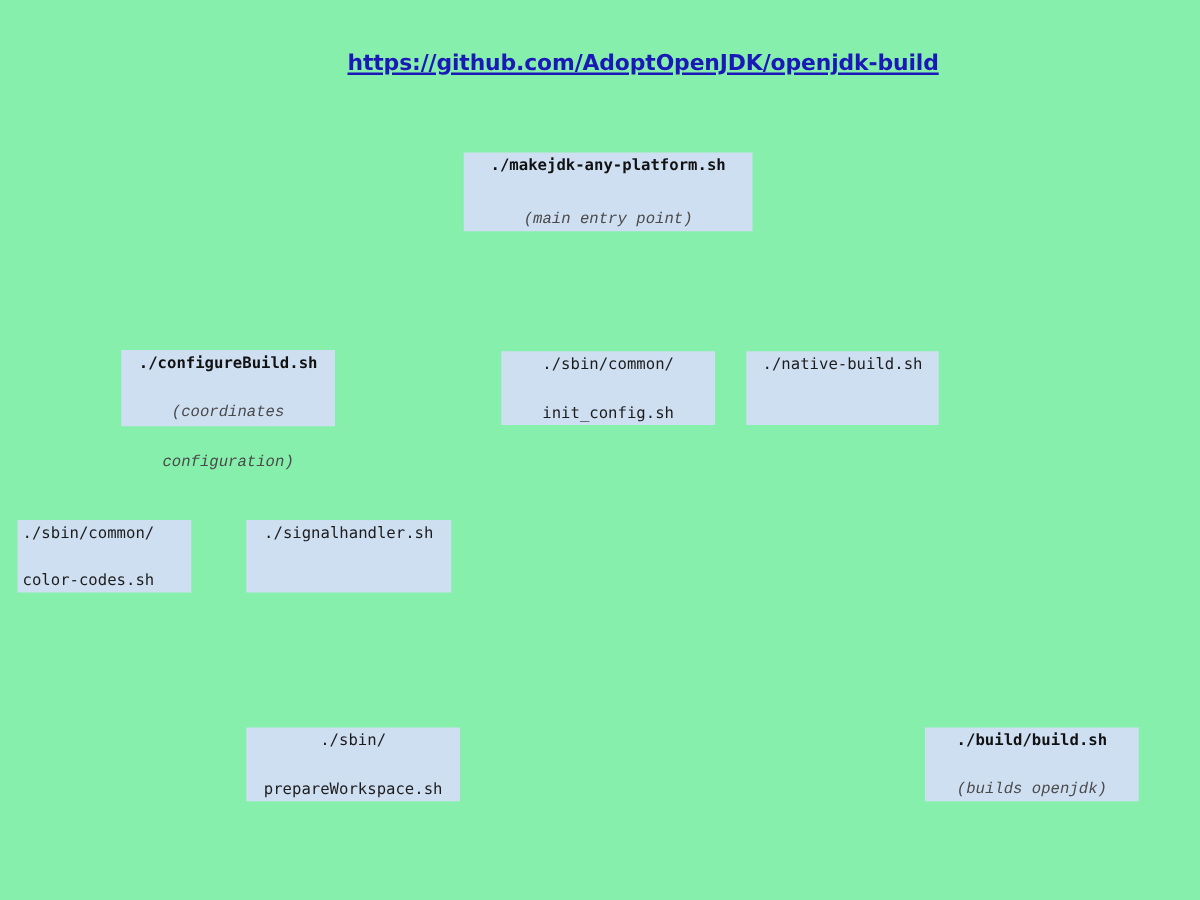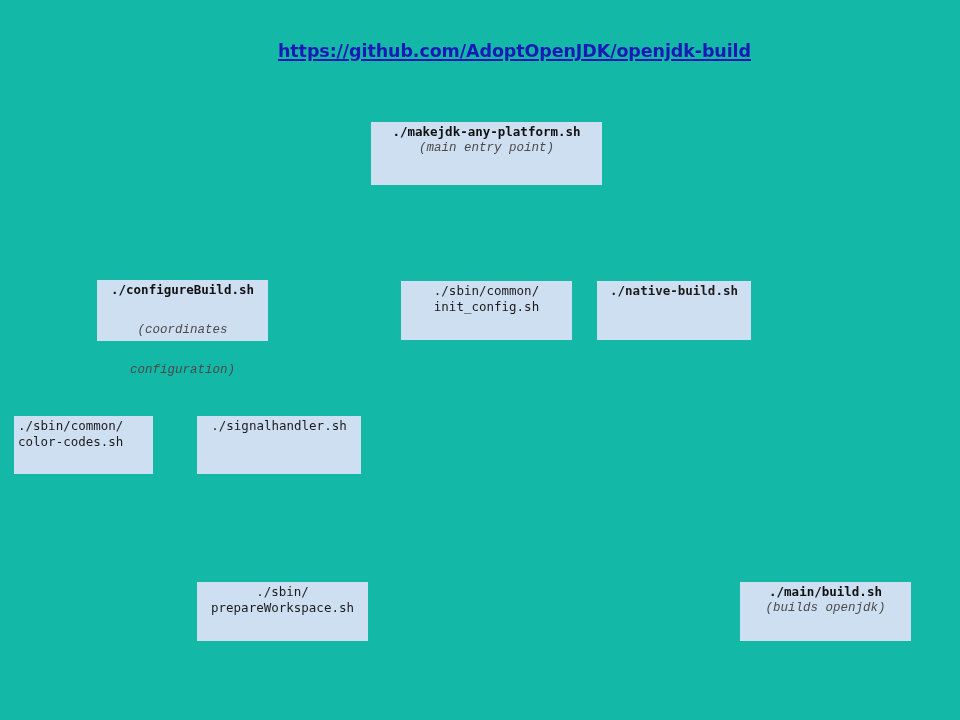--- a/index.html
+++ b/index.html
@@ -13,21 +13,21 @@
     height: 720px;
     overflow: hidden;
     font-family: "DejaVu Sans Mono", "Liberation Mono", monospace;
     position: relative;
   }
 
   #canvas {
     position: relative;
     width: 960px;
     height: 720px;
-    background: #14b8a6;
+    background: #86efac;
   }
 
   
   .title-link {
     position: absolute;
     left: 278px;
     top: 41px;
     font-family: "DejaVu Sans", "Liberation Sans", sans-serif;
     font-weight: bold;
     font-size: 17.5px;
@@ -40,21 +40,21 @@
     cursor: pointer;
   }
 
   
   .node {
     position: absolute;
     background: #cfdff2;
     display: flex;
     flex-direction: column;
     align-items: center;
-    justify-content: flex-start;
+    justify-content: space-between;
     box-sizing: border-box;
     padding: 2px 4px;
   }
   .node .line {
     font-family: "DejaVu Sans Mono", "Liberation Mono", monospace;
     font-size: 12.5px;
     line-height: 16px;
     color: #1c1c1c;
     white-space: pre;
     text-align: center;
@@ -89,37 +89,37 @@
     <div class="line bold">./configureBuild.sh</div>
     <div class="line italic">(coordinates</div>
     <div class="line italic">configuration)</div>
   </div>
 
   <div class="node" id="node-init-config" style="left:401px; top:281px; width:171px; height:59px;">
     <div class="line">./sbin/common/</div>
     <div class="line">init_config.sh</div>
   </div>
 
-  <div class="node" id="node-native-build" style="left:597px; top:281px; width:154px; height:59px;font-weight:bold;">
+  <div class="node" id="node-native-build" style="left:597px; top:281px; width:154px; height:59px;">
     <div class="line">./native-build.sh</div>
   </div>
 
 
   <div class="node" id="node-color-codes" style="left:14px; top:416px; width:139px; height:58px;">
     <div class="line left">./sbin/common/</div>
     <div class="line left">color-codes.sh</div>
   </div>
 
   <div class="node" id="node-signalhandler" style="left:197px; top:416px; width:164px; height:58px;">
     <div class="line">./signalhandler.sh</div>
   </div>
 
   <div class="node" id="node-prepare-workspace" style="left:197px; top:582px; width:171px; height:59px;">
     <div class="line">./sbin/</div>
     <div class="line">prepareWorkspace.sh</div>
   </div>
 
   <div class="node" id="node-sbin-build" style="left:740px; top:582px; width:171px; height:59px;">
-    <div class="line bold">./main/build.sh</div>
+    <div class="line bold">./build/build.sh</div>
     <div class="line italic">(builds openjdk)</div>
   </div>
 
 </div>
 
 </body></html>

